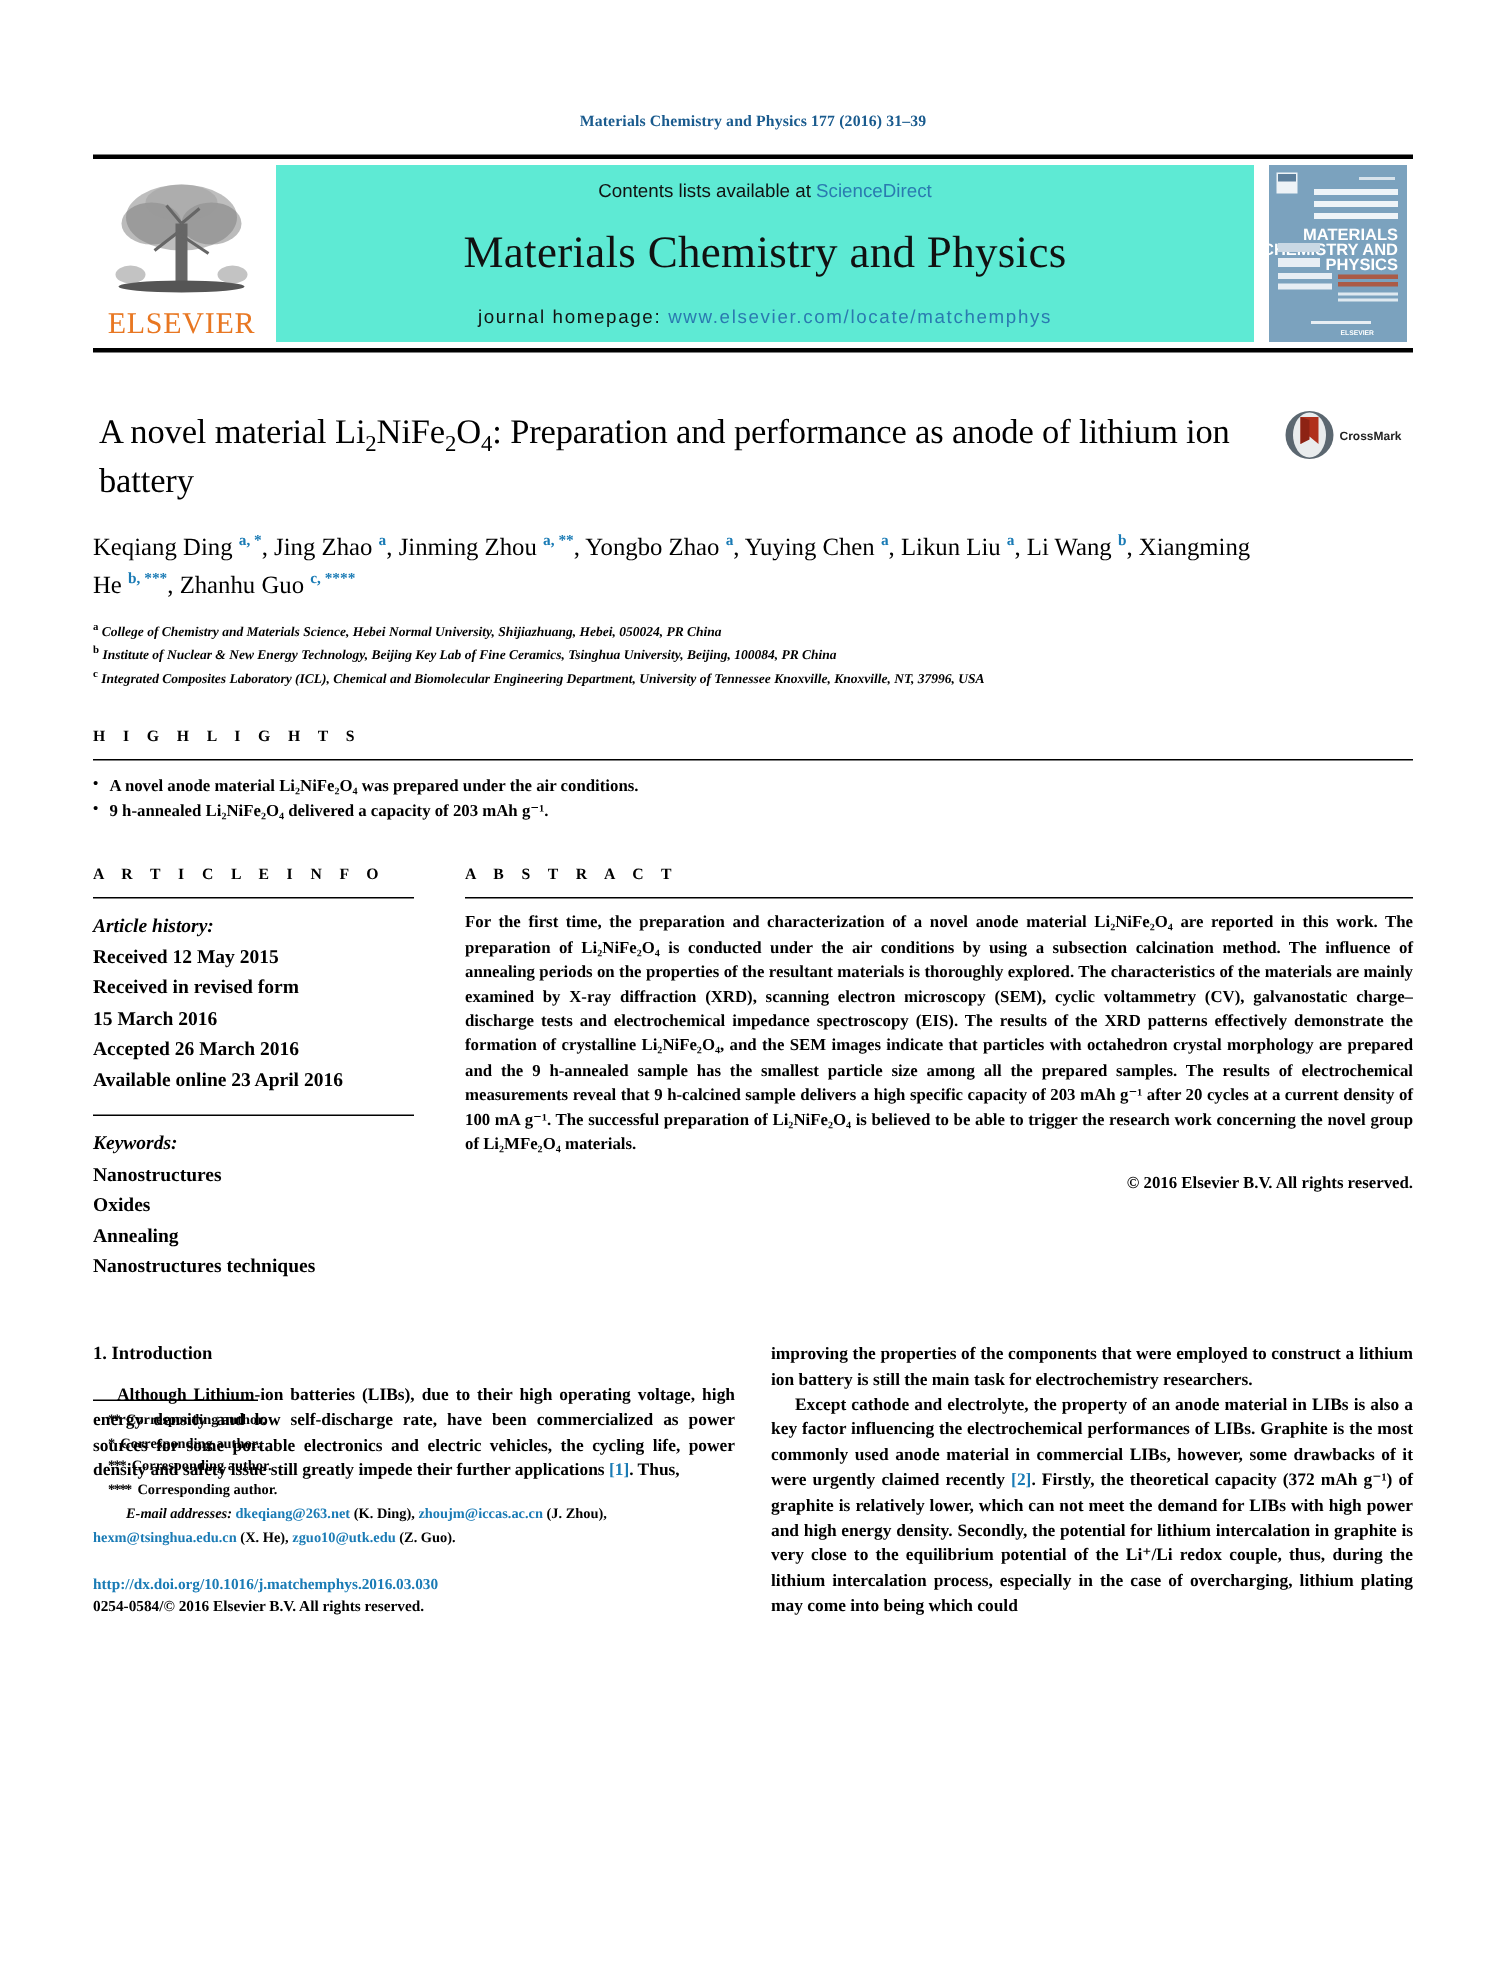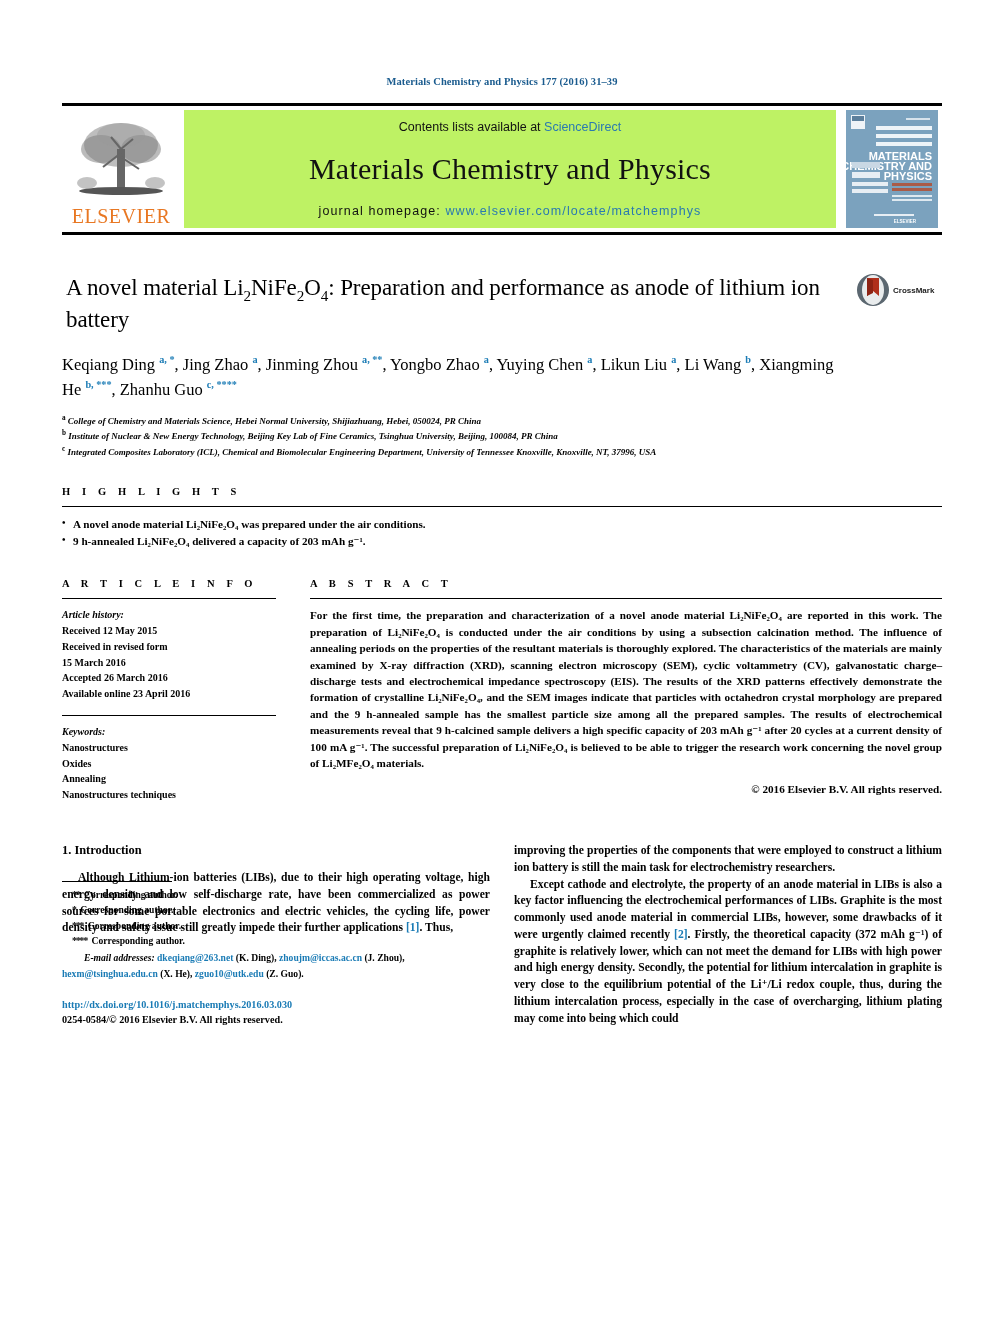--- a/index.html
+++ b/index.html
@@ -62,21 +62,21 @@
   .elsevier-word {
     color: #E87722;
     font-family: "Liberation Serif", serif;
     font-size: 20px;
     letter-spacing: .5px;
     line-height: 1;
     margin-top: 1px;
   }
   .masthead-center {
     flex: 1 1 auto;
-    background: #bef264;
+    background: #5eead4;
     margin: 0 6px 0 4px;
     display: flex;
     flex-direction: column;
     justify-content: space-between;
     align-items: center;
     padding: 10px 0 10px 0;
     box-sizing: border-box;
   }
   .contents-line {
     font-family: "Liberation Sans", sans-serif;
@@ -201,21 +201,21 @@
     width: 248px;
     padding-right: 34px;
     box-sizing: border-box;
   }
   .col-abstract {
     flex: 1 1 auto;
   }
   .col-info .sec-head, .col-abstract .sec-head { padding-bottom: 9px; }
   .info-body {
     padding-top: 8px;
-    font-size: 10px;
+    font-size: 13px;
     line-height: 1.58;
     font-weight: bold;
   }
   .info-body .lbl { font-style: italic; }
   .abstract-body {
     padding-top: 8px;
     font-size: 11.2px;
     line-height: 1.47;
     text-align: justify;
     font-weight: bold;

